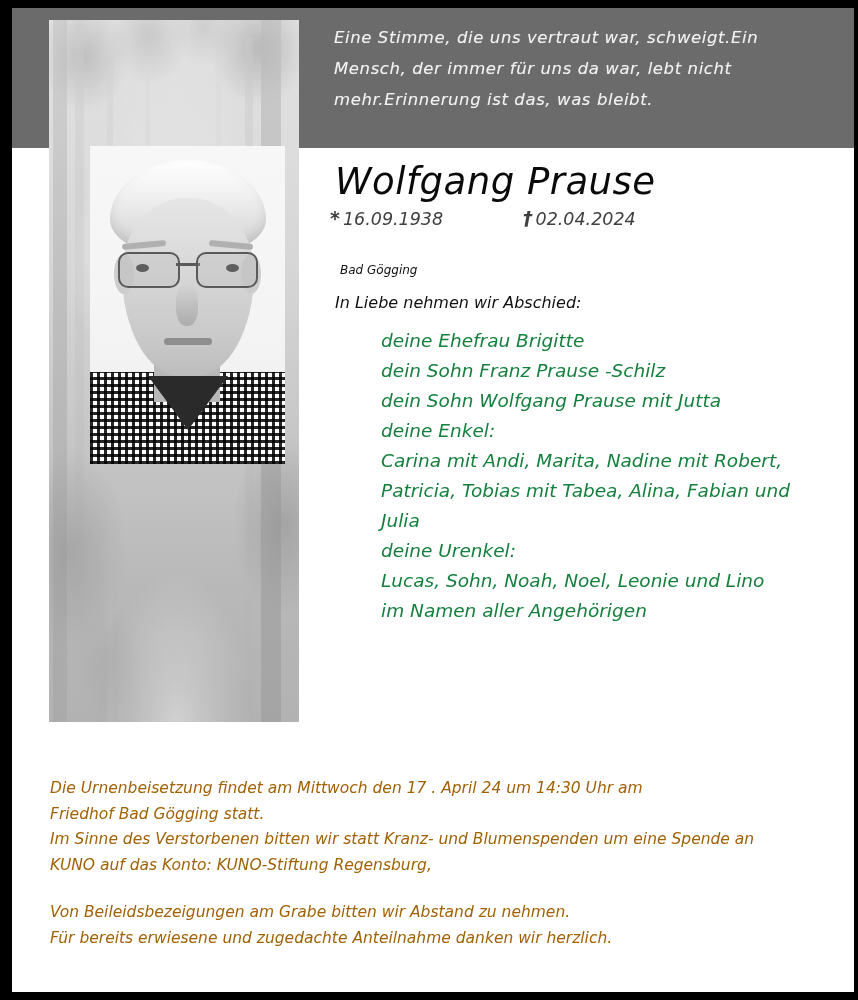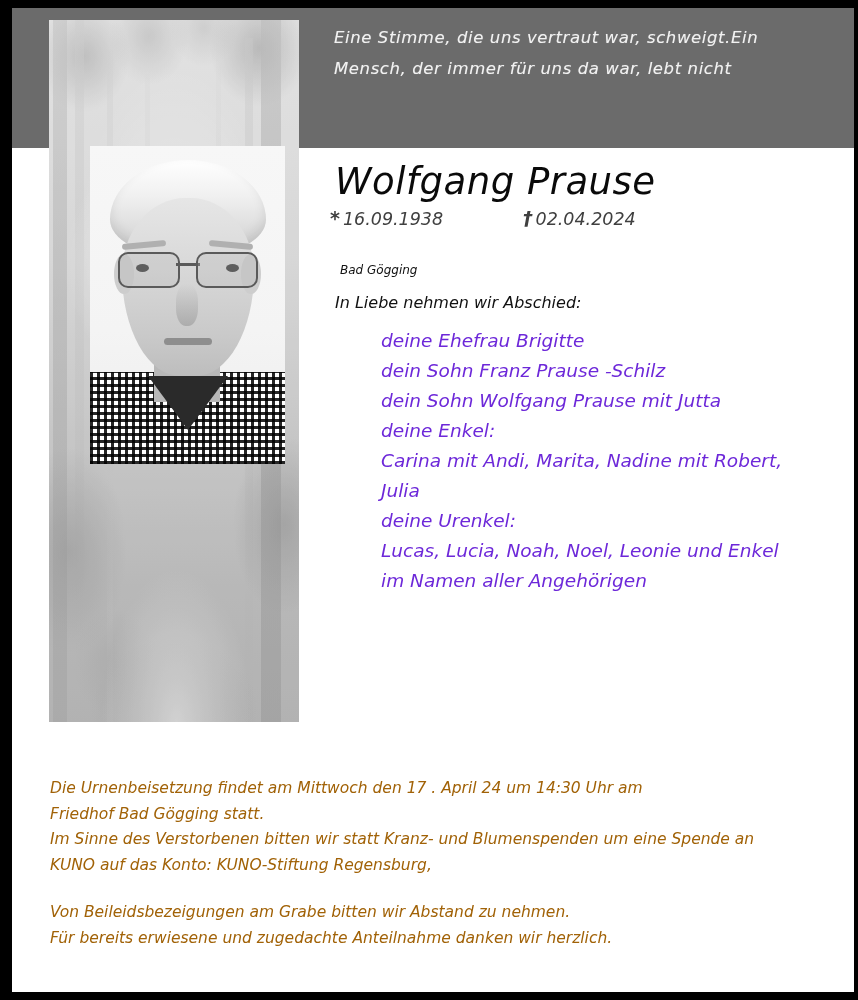--- a/index.html
+++ b/index.html
@@ -166,21 +166,21 @@
     font-size:12px;font-style:italic;color:#111;
     margin:26px 0 0 15px;
   }
   .lead{
     font-size:16px;font-style:italic;color:#111;
     margin:16px 0 0 10px;
   }
   .family{margin:14px 0 0 16px;}
   .family li{
     list-style:none;
-    font-size:18.5px;font-style:italic;color:#6d28d9;
+    font-size:18.5px;font-style:italic;color:#15803d;
     line-height:30px;white-space:pre;
   }
   
   .bottom{
     position:absolute;left:38px;top:768px;width:776px;
     font-size:15.5px;font-style:italic;color:#a16207;
     line-height:25.5px;
   }
   .bottom p{margin:0;}
   .bottom .gap{height:22px;}
@@ -188,20 +188,21 @@
 </head>
 <body>
 
 <div class="page">
 
   <div class="band"></div>
 
   <div class="epitaph">
     <div>Eine Stimme, die uns vertraut war, schweigt.Ein</div>
     <div>Mensch, der immer für uns da war, lebt nicht</div>
+    <div>mehr.Erinnerung ist das, was bleibt.</div>
   </div>
 
   <div class="photo-col">
     <div class="forest">
       <div class="canopy"></div>
       <div class="trunk t1"></div>
       <div class="trunk t2"></div>
       <div class="trunk t3"></div>
       <div class="trunk t4"></div>
       <div class="trunk t5"></div>
@@ -245,23 +246,24 @@
 
     <div class="town">Bad Gögging</div>
     <div class="lead">In Liebe nehmen wir Abschied:</div>
 
     <ul class="family">
       <li>deine Ehefrau Brigitte</li>
       <li>dein Sohn Franz Prause -Schilz</li>
       <li>dein Sohn Wolfgang Prause mit Jutta</li>
       <li>deine Enkel:</li>
       <li>Carina mit Andi, Marita, Nadine mit Robert,</li>
+      <li>Patricia, Tobias mit Tabea, Alina, Fabian und</li>
       <li>Julia</li>
       <li>deine Urenkel:</li>
-      <li>Lucas, Lucia, Noah, Noel, Leonie und Enkel</li>
+      <li>Lucas, Sohn, Noah, Noel, Leonie und Lino</li>
       <li>im Namen aller Angehörigen</li>
     </ul>
   </div>
 
   <div class="bottom">
     <p>Die Urnenbeisetzung findet am Mittwoch den 17 . April 24 um 14:30 Uhr am</p>
     <p>Friedhof Bad Gögging statt.</p>
     <p>Im Sinne des Verstorbenen bitten wir statt Kranz- und Blumenspenden um eine Spende an</p>
     <p>KUNO auf das Konto: KUNO-Stiftung Regensburg,</p>
     <div class="gap"></div>

